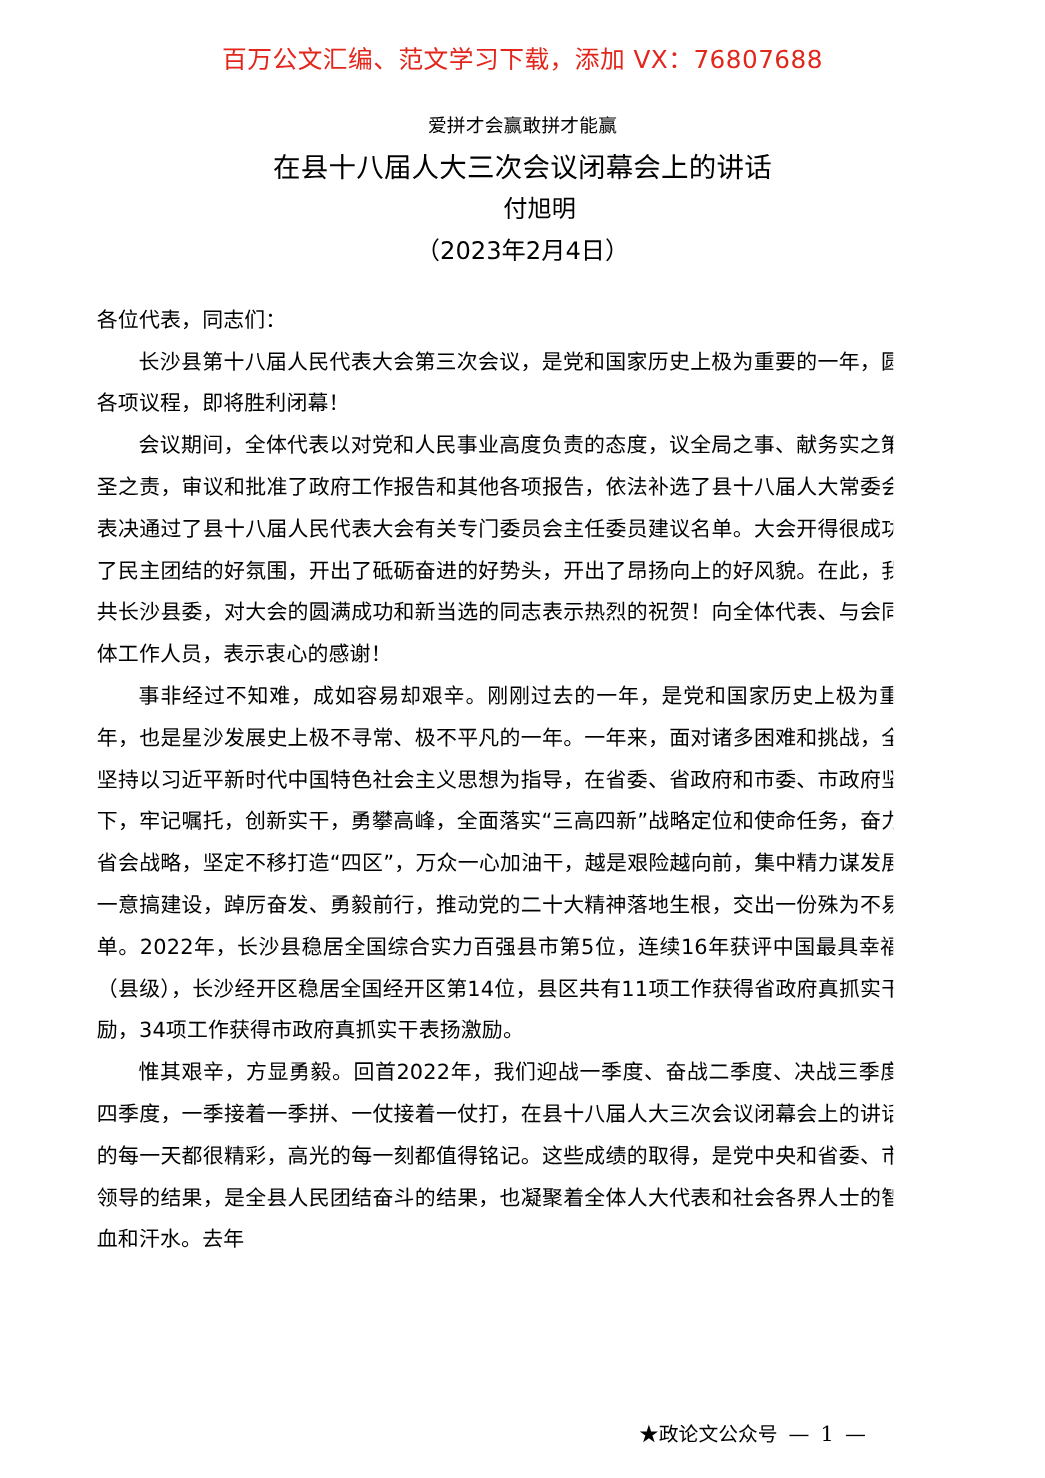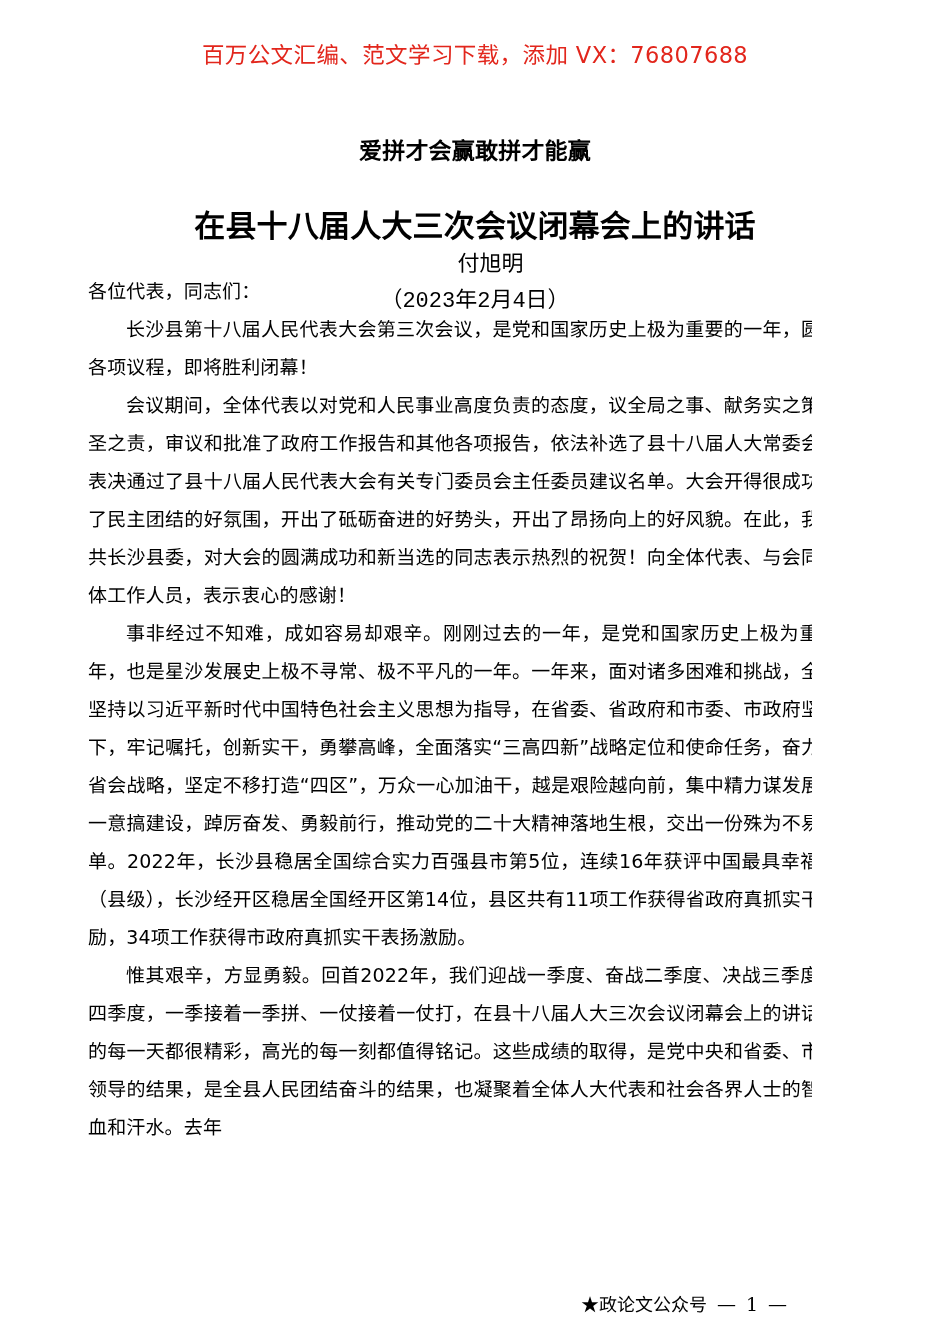--- a/index.html
+++ b/index.html
@@ -38,44 +38,41 @@
 
   
   .title-block {
     position: absolute;
     top: 97px;
     left: 0;
     width: 950px;
     text-align: center;
   }
   .title-line-1 {
-    font-size: 23px;
+    font-size: 17px;
     line-height: 36px;
     letter-spacing: 0.2px;
-    font-weight: 700;
-    margin-top: 36px;
+    font-weight: 400;
   }
   .title-line-2 {
-    font-size: 31px;
+    font-size: 25px;
     line-height: 40px;
     letter-spacing: 0.2px;
-    font-weight: 700;
-    margin-top: 37px;
+    font-weight: 400;
   }
   .title-author {
     font-size: 22px;
     line-height: 36px;
     font-weight: 400;
     padding-left: 31px;
   }
   .title-date {
     font-size: 22px;
     line-height: 40px;
     font-weight: 400;
-    font-family: Liberation Mono, monospace;
   }
 
   
   .body-text {
     position: absolute;
     top: 272px;
     left: 88px;
     width: 790px;
     font-size: 19px;
     line-height: 38px;

